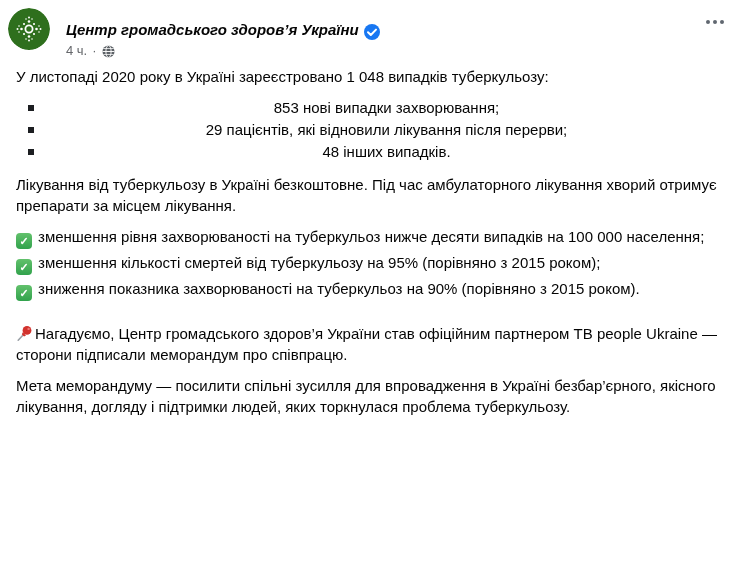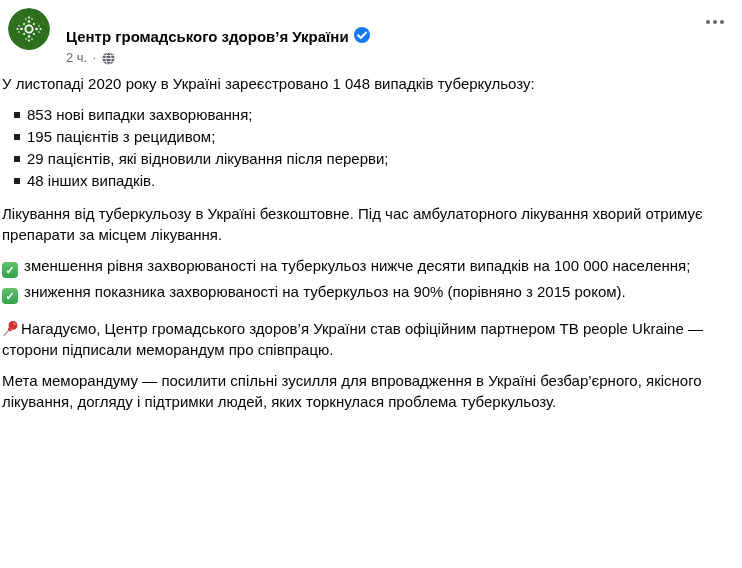--- a/index.html
+++ b/index.html
@@ -24,23 +24,24 @@
     width: 42px;
     height: 42px;
     border-radius: 50%;
     flex: 0 0 42px;
     cursor: pointer;
     display: block;
   }
   .header-info { margin-left: 16px; flex: 1 1 auto; }
   .page-name-row {
     display: flex;
-    align-items: flex-start;
+    align-items: flex-end;
     gap: 5px;
-    margin-top: 19px;
+    margin-top: 12px;
+    font-style: italic;
   }
   .page-name {
     font-size: 15px;
     font-weight: 700;
     color: #050505;
     line-height: 20px;
     cursor: pointer;
     text-decoration: none;
   }
   .verified-badge { width: 16px; height: 16px; display: inline-block; }
@@ -65,48 +66,49 @@
     cursor: pointer;
     border-radius: 18px;
   }
   .more-btn .dot {
     width: 4px; height: 4px; border-radius: 50%;
     background: #606770;
   }
 
   
   .content {
-    padding: 7px 10px 0 2px;
+    padding: 7px 10px 0 16px;
     font-size: 15px;
     line-height: 21px;
     color: #050505;
   }
   .content p { margin: 0 0 10px; }
   .bullet-list {
     list-style: none;
     margin: 0 0 12px;
     padding: 0;
+    text-align: center;
   }
   .bullet-list li {
     position: relative;
     padding-left: 25px;
     line-height: 21px;
     margin-bottom: 1px;
   }
   .square-bullet {
     position: absolute;
     left: 12px;
     top: 8px;
     width: 6px;
     height: 6px;
     background: #1c1e21;
   }
   .goals-title { margin: 0 0 7px; }
   .goal { margin: 0 0 3px; }
-  .goal-block { margin-bottom: 14px; }
+  .goal-block { margin-bottom: 22px; }
   .check-icon {
     display: inline-block;
     width: 16px;
     height: 16px;
     border-radius: 4px;
     background: linear-gradient(180deg, #62c16c 0%, #31a24c 100%);
     color: #ffffff;
     font-size: 11px;
     font-weight: 700;
     line-height: 16px;
@@ -157,21 +159,21 @@
 
     <div class="header-info">
       <div class="page-name-row">
         <span class="page-name">Центр громадського здоров’я України</span>
         <svg class="verified-badge" viewBox="0 0 16 16" xmlns="http://www.w3.org/2000/svg">
           <circle cx="8" cy="8" r="8" fill="#1877f2"></circle>
           <path d="M4 8.2 L6.8 11 L12 5.6" fill="none" stroke="#ffffff" stroke-width="2" stroke-linecap="round" stroke-linejoin="round"></path>
         </svg>
       </div>
       <div class="meta-row">
-        <span class="timestamp">2 ч.</span>
+        <span class="timestamp">4 ч.</span>
         <span class="meta-dot">·</span>
         <svg class="globe-icon" viewBox="0 0 14 14" xmlns="http://www.w3.org/2000/svg">
           <circle cx="7" cy="7" r="6.5" fill="#5b6065"></circle>
           <ellipse cx="7" cy="7" rx="2.8" ry="6.5" fill="none" stroke="#ffffff" stroke-width="1"></ellipse>
           <line x1="0.5" y1="7" x2="13.5" y2="7" stroke="#ffffff" stroke-width="1"></line>
           <line x1="1.5" y1="3.8" x2="12.5" y2="3.8" stroke="#ffffff" stroke-width="0.8"></line>
           <line x1="1.5" y1="10.2" x2="12.5" y2="10.2" stroke="#ffffff" stroke-width="0.8"></line>
         </svg>
       </div>
     </div>
@@ -182,33 +184,33 @@
       <span class="dot"></span>
     </div>
   </div>
 
   <div class="content">
 
     <p>У листопаді 2020 року в Україні зареєстровано 1 048 випадків туберкульозу:</p>
 
     <ul class="bullet-list">
       <li><span class="square-bullet"></span><span>853 нові випадки захворювання;</span></li>
-      <li><span class="square-bullet"></span><span>195 пацієнтів з рецидивом;</span></li>
       <li><span class="square-bullet"></span><span>29 пацієнтів, які відновили лікування після перерви;</span></li>
       <li><span class="square-bullet"></span></li>
       <li><span class="square-bullet"></span><span>48 інших випадків.</span></li>
     </ul>
 
 
     <p>Лікування від туберкульозу в Україні безкоштовне. Під час амбулаторного лікування хворий отримує препарати за місцем лікування.</p>
 
 
 
     <div class="goal-block">
       <div class="goal"><span class="check-icon">✓</span><span>зменшення рівня захворюваності на туберкульоз нижче десяти випадків на 100 000 населення;</span></div>
+      <div class="goal"><span class="check-icon">✓</span><span>зменшення кількості смертей від туберкульозу на 95% (порівняно з 2015 роком);</span></div>
       <div class="goal"><span class="check-icon">✓</span><span>зниження показника захворюваності на туберкульоз на 90% (порівняно з 2015 роком).</span></div>
     </div>
 
     <p><svg class="pin-icon" viewBox="0 0 17 17" xmlns="http://www.w3.org/2000/svg">
           <line x1="8" y1="9" x2="2.2" y2="15.2" stroke="#9aa0a6" stroke-width="1.6" stroke-linecap="round"></line>
           <circle cx="11" cy="5.4" r="4.4" fill="#d2322d"></circle>
           <path d="M6.8 7.2 L10 10.4 L8 11.4 L5.8 9.2 Z" fill="#d2322d"></path>
           <circle cx="12.6" cy="3.9" r="1.2" fill="#ee7a76"></circle>
         </svg><span>Нагадуємо, Центр громадського здоров’я України став офіційним партнером TB people Ukraine — сторони підписали меморандум про співпрацю.</span></p>
 

